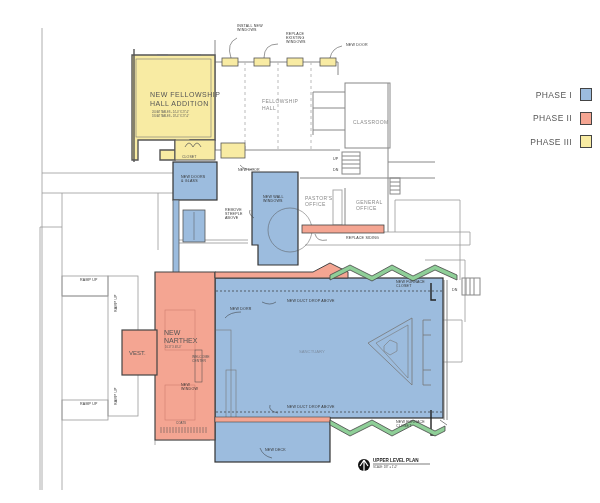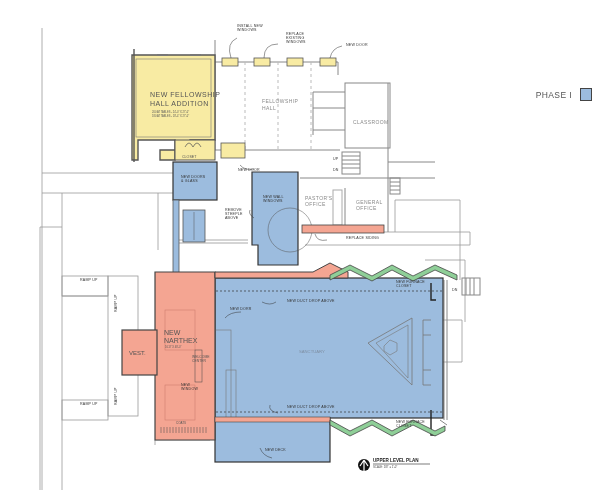--- a/index.html
+++ b/index.html
@@ -260,13 +260,21 @@
     <line x1="373" y1="464" x2="430" y2="464" stroke="#222" stroke-width="0.6"></line>
     <text x="373" y="468" font-size="2.8" fill="#444" font-family="Liberation Sans, sans-serif">SCALE: 1/8" = 1'-0"</text>
   </g>
 </svg>
 
 <div class="legend">
   <div class="legend-row">
     <span class="legend-text">PHASE I</span>
     <span class="swatch" style="background:#9cbcde"></span>
   </div>
+  <div class="legend-row">
+    <span class="legend-text">PHASE II</span>
+    <span class="swatch" style="background:#f4a592"></span>
+  </div>
+  <div class="legend-row">
+    <span class="legend-text">PHASE III</span>
+    <span class="swatch" style="background:#f8eba3"></span>
+  </div>
 </div>
 
 </body></html>

